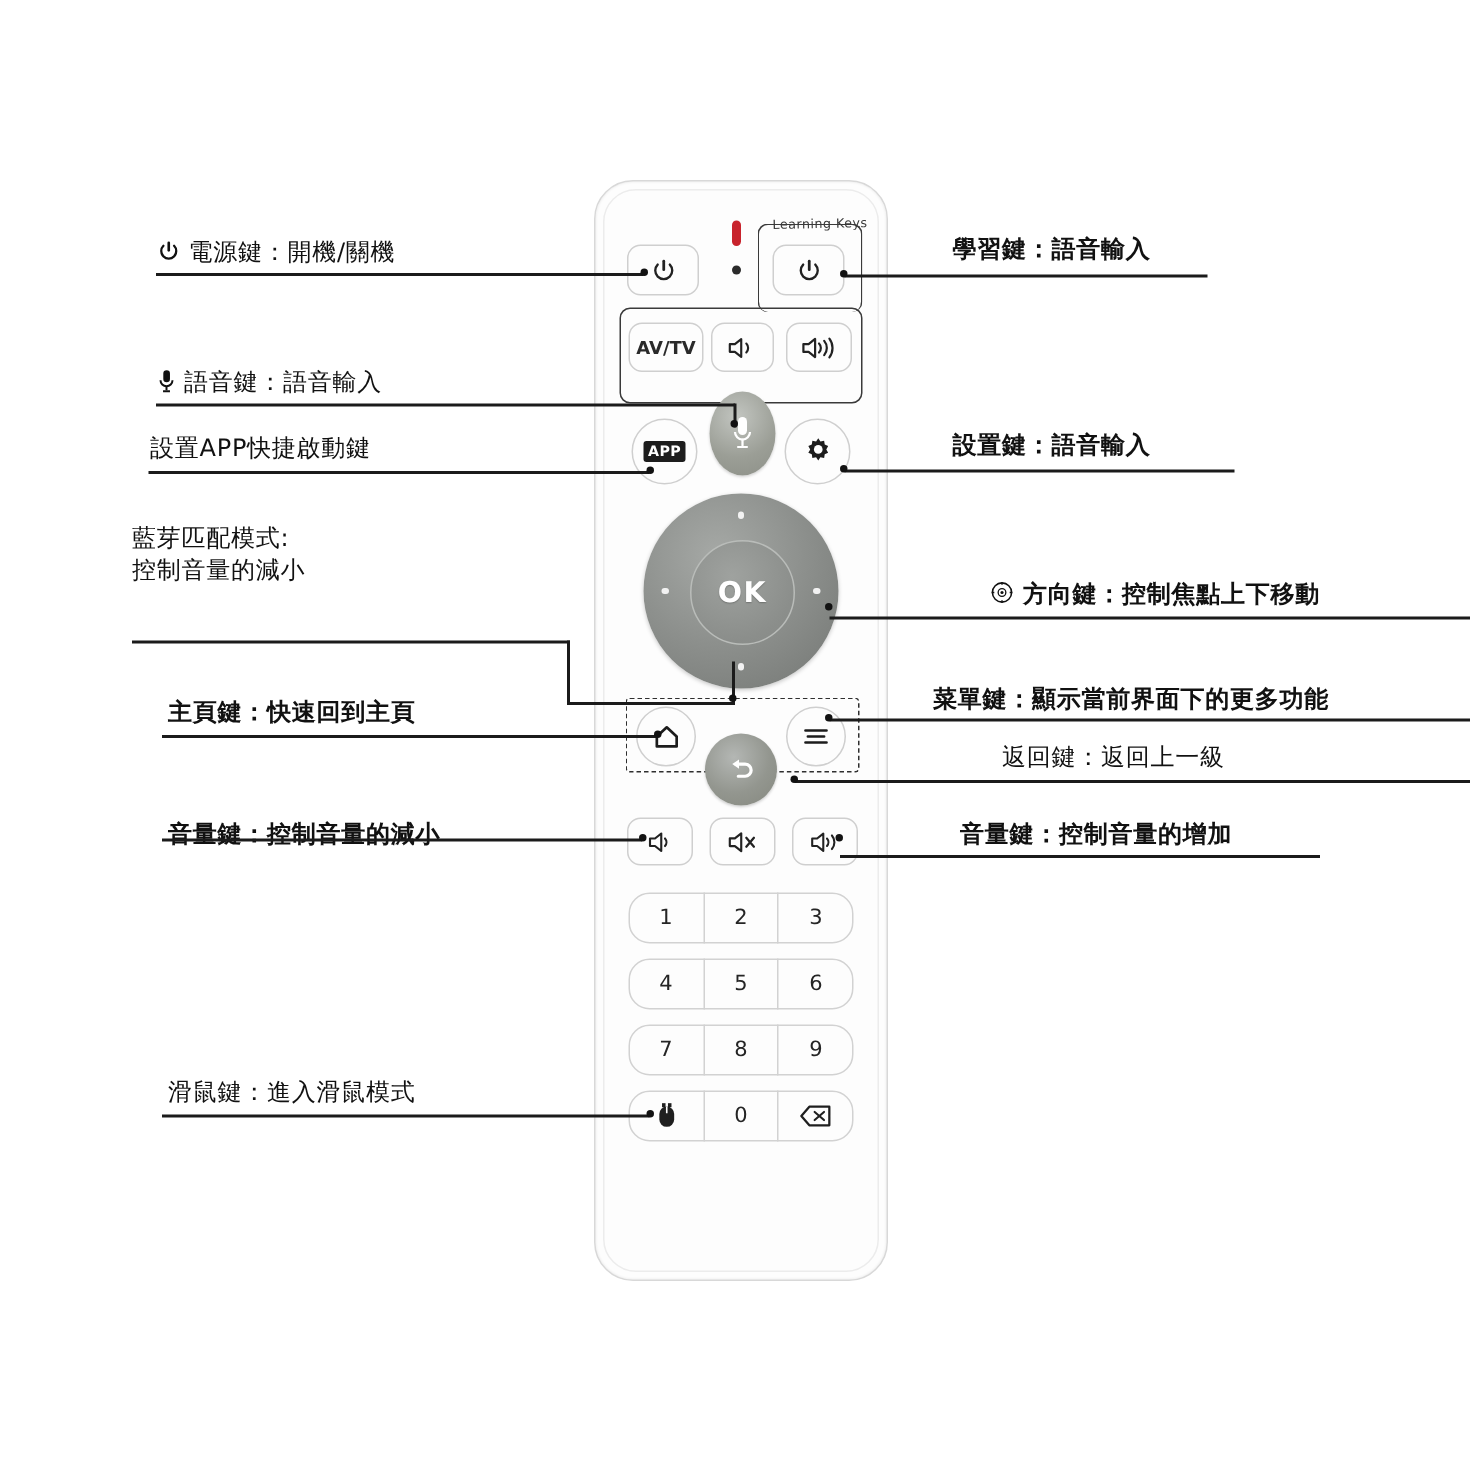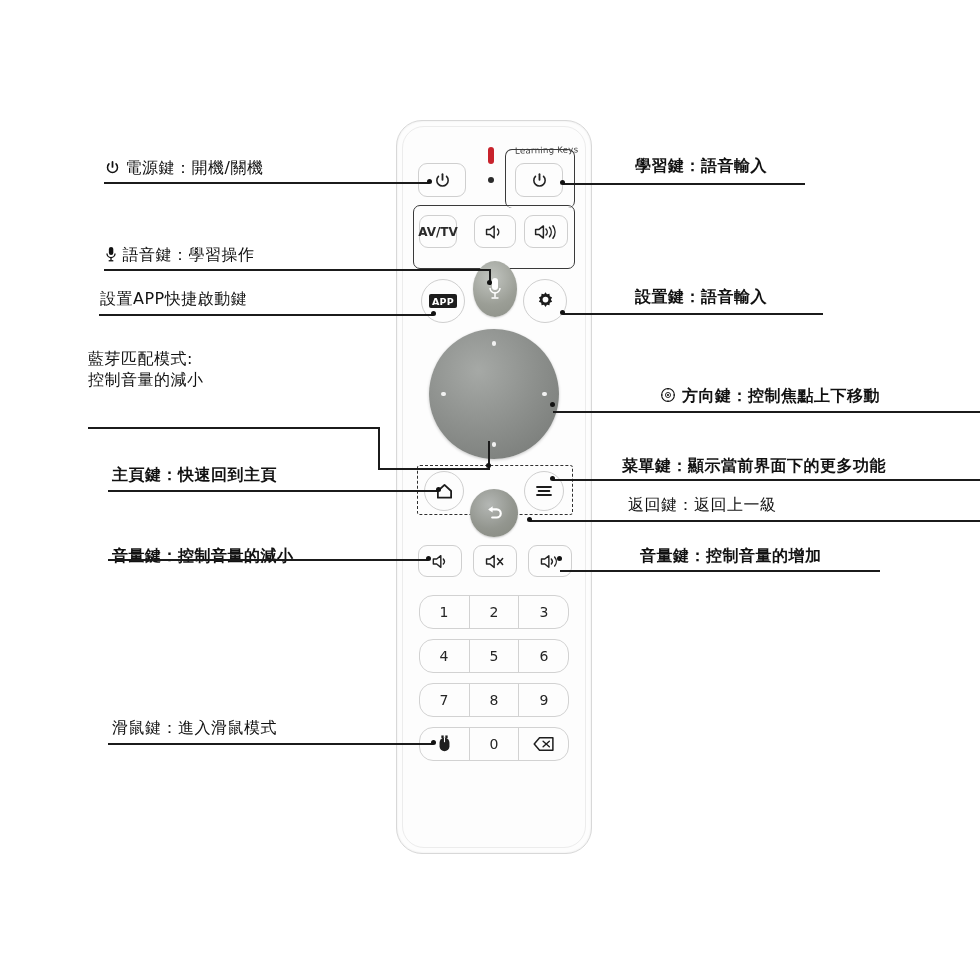--- a/index.html
+++ b/index.html
@@ -94,21 +94,21 @@
       </svg>
     </div>
 
     <div class="key" style="left:118px;top:42px;width:48px;height:34px;">
       <svg width="17" height="17" viewBox="0 0 24 24">
         <path d="M12 3 v8" stroke="#222" stroke-width="2.6" stroke-linecap="round" fill="none"></path>
         <path d="M6.3 6.2 a8 8 0 1 0 11.4 0" stroke="#222" stroke-width="2.2" fill="none" stroke-linecap="round"></path>
       </svg>
     </div>
 
-    <div class="key" style="left:22px;top:94px;width:38px;height:33px;font-size:12px;font-weight:600;">
+    <div class="key" style="left:22px;top:94px;width:50px;height:33px;font-size:12px;font-weight:600;">
       <span>AV/TV</span>
     </div>
     <div class="key" style="left:77px;top:94px;width:42px;height:33px;">
       <svg width="22" height="18" viewBox="0 0 26 20">
         <path d="M3 7 h4 l5-4 v14 l-5-4 H3 z" fill="none" stroke="#222" stroke-width="1.7" stroke-linejoin="round"></path>
         <path d="M16 6.5 a5 5 0 0 1 0 7" fill="none" stroke="#222" stroke-width="1.7" stroke-linecap="round"></path>
       </svg>
     </div>
     <div class="key" style="left:127px;top:94px;width:44px;height:33px;">
       <svg width="26" height="18" viewBox="0 0 30 20">
@@ -135,20 +135,23 @@
         <path fill="#1c1c1c" d="M12 2.3l1.5 2.2 2.6-.5.4 2.6 2.4 1.1-1.3 2.3 1.3 2.3-2.4 1.1-.4 2.6-2.6-.5L12 17.7l-1.5-2.2-2.6.5-.4-2.6-2.4-1.1 1.3-2.3-1.3-2.3 2.4-1.1.4-2.6 2.6.5z"></path>
         <circle cx="12" cy="10" r="3" fill="#fdfdfd"></circle>
       </svg>
     </div>
 
     <div class="dpad" style="left:32px;top:208px;width:130px;height:130px;">
       <div class="navdot" style="left:62.5px;top:12px;"></div>
       <div class="navdot" style="left:62.5px;top:113px;"></div>
       <div class="navdot" style="left:12px;top:62.5px;"></div>
       <div class="navdot" style="left:113px;top:62.5px;"></div>
+      <div class="dpad-ok" style="left:31px;top:31px;width:68px;height:68px;">
+        <span class="ok-text">OK</span>
+      </div>
     </div>
 
     <div class="dashbox" style="left:20px;top:344px;width:154px;height:48px;"></div>
 
     <div class="key round" style="left:27px;top:350px;width:40px;height:40px;">
       <svg width="19" height="17" viewBox="0 0 20 18">
         <path d="M10 2 L17 8.5 V15.5 H3 V8.5 Z" fill="none" stroke="#1c1c1c" stroke-width="1.9" stroke-linejoin="round"></path>
       </svg>
     </div>
     <div class="key round" style="left:127px;top:350px;width:40px;height:40px;">
@@ -246,21 +249,21 @@
   <div class="rule" style="left:104px;top:182px;width:325px;"></div>
   <div class="arrowdot" style="left:427px;top:179px;"></div>
 
   <div class="anno" style="left:105px;top:245px;">
     <svg class="ico" width="12" height="16" viewBox="0 0 12 18">
       <rect x="3.6" y="1" width="5" height="9" rx="2.5" fill="#111"></rect>
       <path d="M1.5 8.5 a4.5 4.5 0 0 0 9 0" fill="none" stroke="#111" stroke-width="1.5"></path>
       <path d="M6 13.5 v2.5" stroke="#111" stroke-width="1.5"></path>
       <path d="M3.4 16.6 h5.2" stroke="#111" stroke-width="1.5"></path>
     </svg>
-    <span>語音鍵：學習操作</span>
+    <span>語音鍵：語音輸入</span>
   </div>
   <div class="rule" style="left:104px;top:269px;width:386px;"></div>
   <div class="vrule" style="left:489px;top:269px;height:16px;"></div>
   <div class="arrowdot" style="left:487px;top:280px;"></div>
 
   <div class="anno" style="left:100px;top:289px;">
     <span>設置APP快捷啟動鍵</span>
   </div>
   <div class="rule" style="left:99px;top:314px;width:334px;"></div>
   <div class="arrowdot" style="left:431px;top:311px;"></div>
@@ -316,21 +319,21 @@
   </div>
   <div class="rule" style="left:553px;top:411px;width:427px;"></div>
   <div class="arrowdot" style="left:550px;top:402px;"></div>
 
   <div class="anno bold" style="left:622px;top:456px;">
     <span>菜單鍵：顯示當前界面下的更多功能</span>
   </div>
   <div class="rule" style="left:553px;top:479px;width:427px;"></div>
   <div class="arrowdot" style="left:550px;top:476px;"></div>
 
-  <div class="anno" style="left:628px;top:495px;text-align:center;">
+  <div class="anno" style="left:668px;top:495px;text-align:center;">
     <span>返回鍵：返回上一級</span>
   </div>
   <div class="rule" style="left:530px;top:520px;width:450px;"></div>
   <div class="arrowdot" style="left:527px;top:517px;"></div>
 
   <div class="anno bold" style="left:640px;top:546px;">
     <span>音量鍵：控制音量的增加</span>
   </div>
   <div class="rule" style="left:560px;top:570px;width:320px;"></div>
   <div class="arrowdot" style="left:557px;top:556px;"></div>

